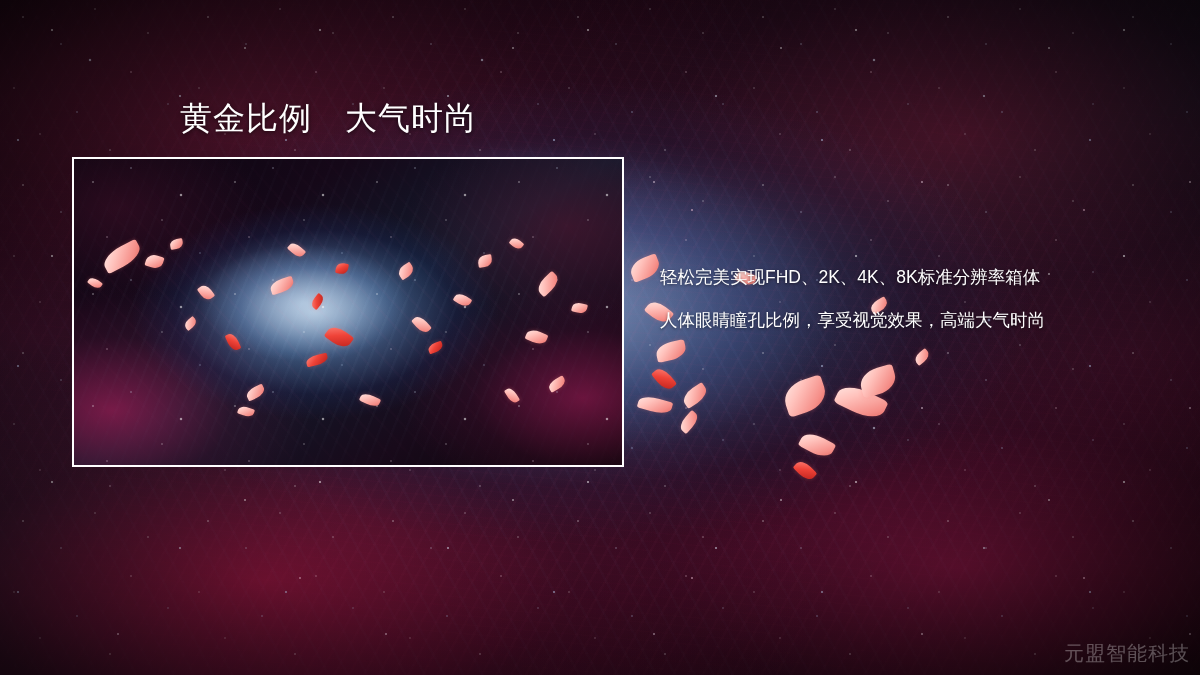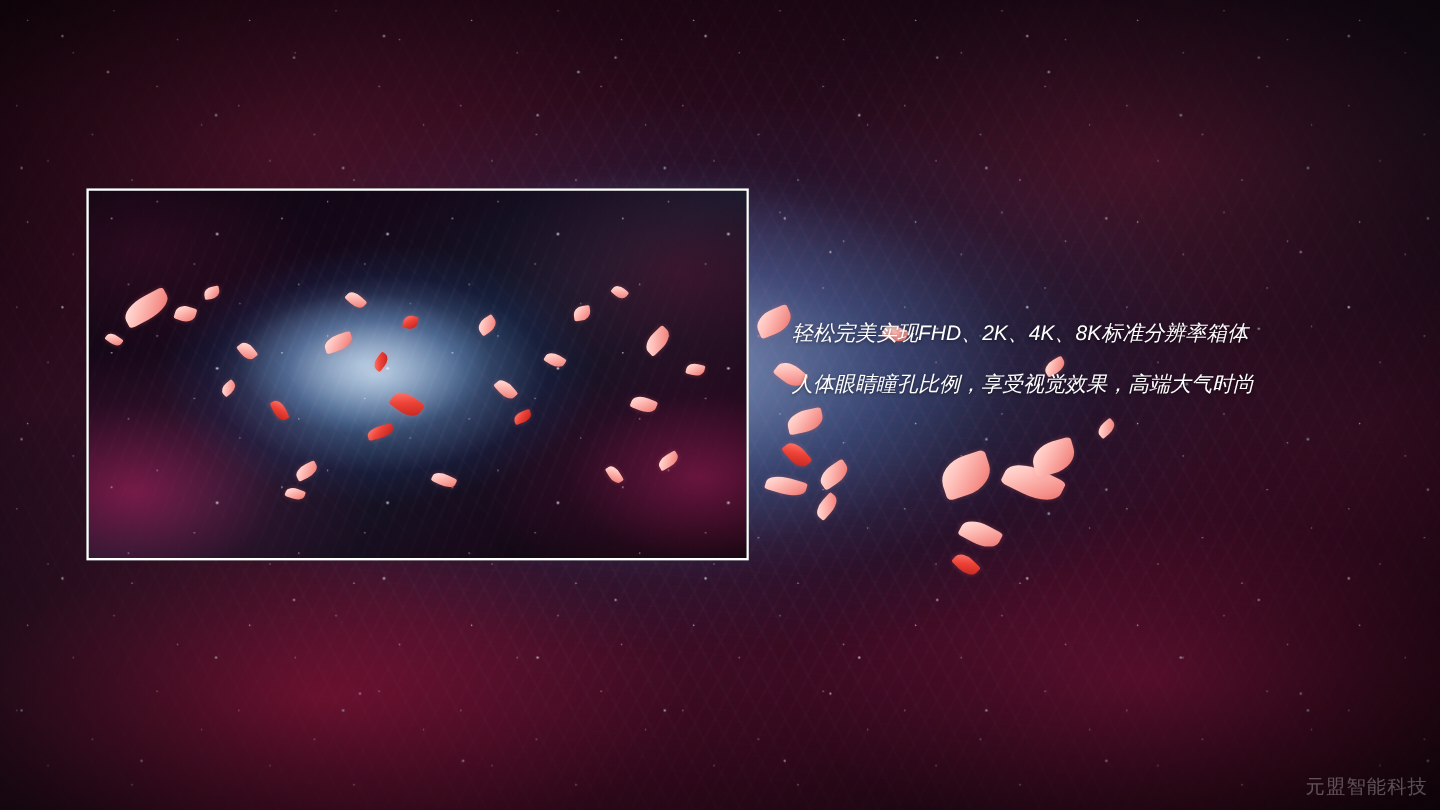--- a/index.html
+++ b/index.html
@@ -180,35 +180,34 @@
     letter-spacing: 1px;
     white-space: pre;
     text-shadow: 0 1px 4px rgba(0,0,0,.65);
   }
 
   #body-text {
     position: absolute;
     left: 660px;
     top: 256px;
     width: 500px;
-    font-style: italic;
   }
   .body-line {
     font-size: 17.5px;
     line-height: 43px;
     color: #ffffff;
     white-space: pre;
     text-shadow: 0 1px 3px rgba(0,0,0,.55);
   }
 
   #watermark {
     position: absolute;
     right: 10px;
     bottom: 8px;
-    font-size: 16px;
+    font-size: 20px;
     color: rgba(255,255,255,0.30);
     letter-spacing: 1px;
     white-space: pre;
     text-align: center;
   }
 </style>
 </head>
 <body>
 
 <div id="slide">
@@ -231,20 +230,21 @@
       <div class="petal pale" style="left: 784px; top: 380px; width: 42px; height: 32px; transform: rotate(-18deg);"></div>
       <div class="petal pale" style="left: 800px; top: 436px; width: 34px; height: 18px; transform: rotate(28deg);"></div>
       <div class="petal pale" style="left: 836px; top: 390px; width: 50px; height: 24px; transform: rotate(26deg);"></div>
       <div class="petal pale" style="left: 860px; top: 368px; width: 36px; height: 26px; transform: rotate(-16deg);"></div>
       <div class="petal deep" style="left: 794px; top: 464px; width: 22px; height: 13px; transform: rotate(44deg);"></div>
       <div class="petal pale" style="left: 870px; top: 300px; width: 18px; height: 11px; transform: rotate(-30deg);"></div>
       <div class="petal pale" style="left: 736px; top: 272px; width: 20px; height: 12px; transform: rotate(24deg);"></div>
       <div class="petal pale" style="left: 914px; top: 352px; width: 16px; height: 10px; transform: rotate(-40deg);"></div>
     </div>
 
+  <div id="slide-title">黄金比例　大气时尚</div>
 
   <div id="picture-frame">
     <div id="picture-inner">
       <div id="pic-nebula"></div>
       <div id="pic-wisps"></div>
       <div id="pic-stars"></div>
       <div id="inside-petals">
           <div class="petal pale" style="left: 28px; top: 88px; width: 40px; height: 19px; transform: rotate(-28deg);"></div>
           <div class="petal pale" style="left: 72px; top: 96px; width: 17px; height: 13px; transform: rotate(18deg);"></div>
           <div class="petal pale" style="left: 14px; top: 120px; width: 14px; height: 8px; transform: rotate(35deg);"></div>

